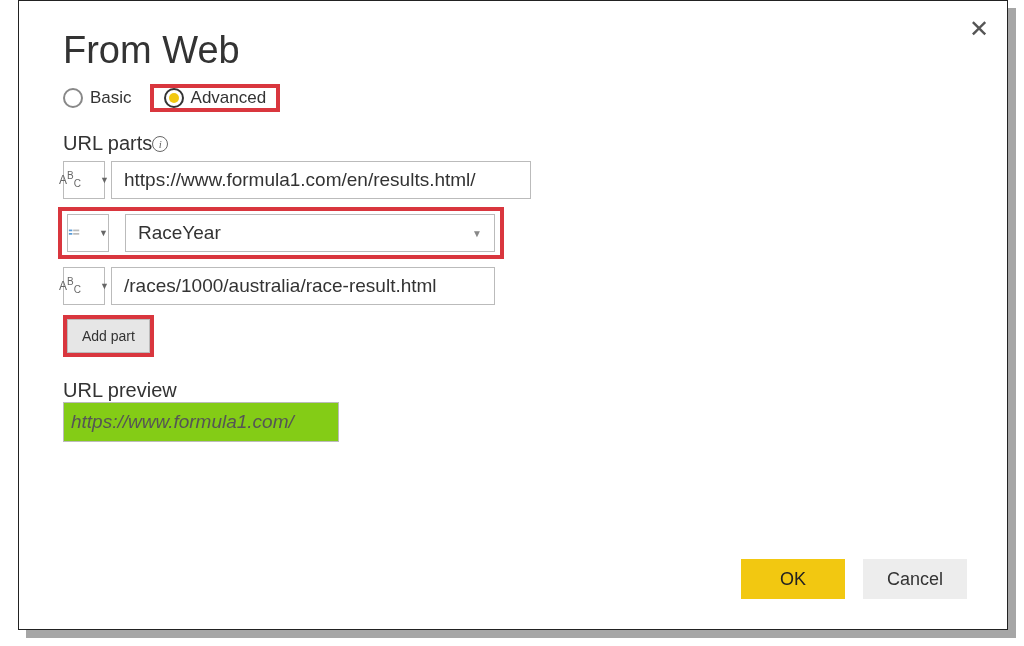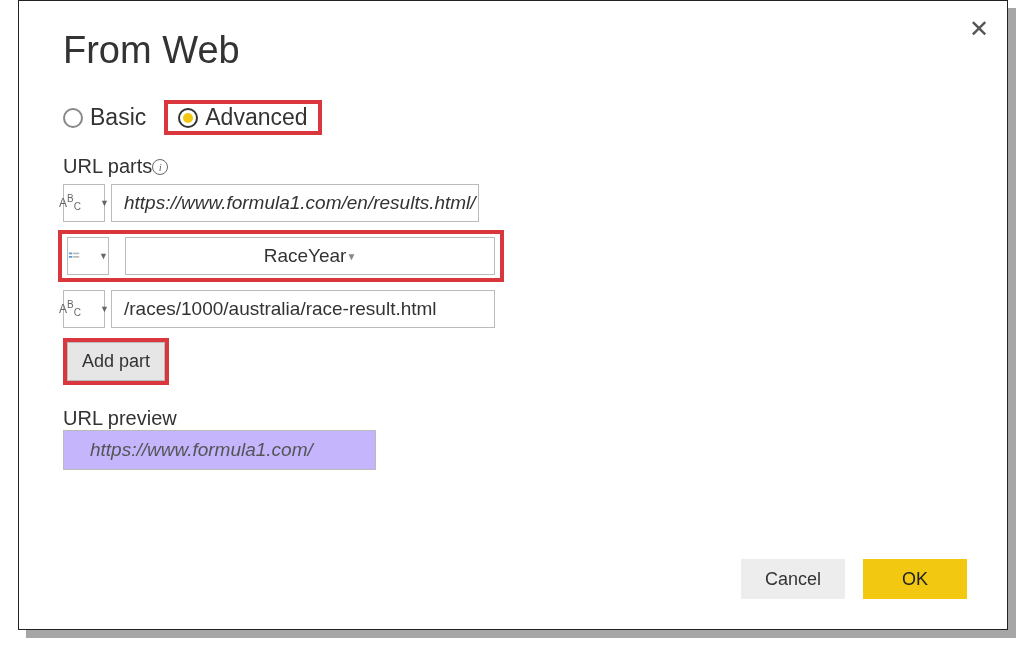--- a/index.html
+++ b/index.html
@@ -29,33 +29,33 @@
       cursor: pointer;
       font-weight: 200;
     }
     .content {
       padding: 28px 44px 20px 44px;
     }
     .title {
       font-size: 38px;
       font-weight: 300;
       color: #333;
-      margin-bottom: 28px;
+      margin-bottom: 12px;
     }
     .radio-row {
       display: flex;
       align-items: center;
       gap: 18px;
       margin-bottom: 20px;
     }
     .radio-option {
       display: flex;
       align-items: center;
       gap: 7px;
-      font-size: 23px;
+      font-size: 17px;
       color: #333;
       text-align: right;
     }
     .radio-circle {
       width: 20px;
       height: 20px;
       border: 2px solid #888;
       border-radius: 50%;
       display: flex;
       align-items: center;
@@ -124,22 +124,22 @@
     .url-input {
       border: 1px solid #bbb;
       margin-left: 6px;
       padding: 0 12px;
       display: flex;
       align-items: center;
       font-size: 19px;
       color: #333;
       background: #fff;
     }
-    .url-input.w1 { width: 368px; font-style: italic; }
-    .url-input.w2 { width: 370px; justify-content: center; margin-left: 16px; }
+    .url-input.w1 { width: 420px; }
+    .url-input.w2 { width: 370px; justify-content: space-between; margin-left: 16px; }
     .url-input.w3 { width: 384px; }
     .row-highlight {
       border: 4px solid #d9363e;
       display: inline-flex;
       align-items: stretch;
       padding: 3px 5px;
       margin-bottom: 8px;
       margin-left: -5px;
     }
     .row-highlight .type-selector {
@@ -155,37 +155,37 @@
     }
     .add-part-wrap {
       display: inline-block;
       border: 4px solid #d9363e;
       margin-top: 2px;
     }
     .add-part-btn {
       background: #e6e6e6;
       border: 1px solid #bbb;
       padding: 8px 14px;
-      font-size: 18px;
+      font-size: 14px;
       color: #333;
       cursor: pointer;
     }
     .preview-label {
       font-size: 20px;
       color: #333;
       margin-top: 22px;
     }
     .preview-box {
       border: 1px solid #bbb;
-      background: #c4b5fd;
-      padding: 8px 26px;
+      background: #84cc16;
+      padding: 8px 7px;
       font-style: italic;
       font-size: 19px;
       color: #555;
-      width: 313px;
+      width: 276px;
     }
     .footer {
       position: absolute;
       bottom: 30px;
       right: 40px;
       display: flex;
       gap: 18px;
     }
     .btn {
       min-width: 104px;
@@ -271,20 +271,20 @@
       </div>
     </div>
 
     <div class="preview-label">URL preview</div>
     <div class="preview-box">
       <span>https://www.formula1.com/</span>
     </div>
   </div>
 
   <div class="footer">
+    <button class="btn btn-ok">
+      <span>OK</span>
+    </button>
     <button class="btn btn-cancel">
       <span>Cancel</span>
     </button>
-    <button class="btn btn-ok">
-      <span>OK</span>
-    </button>
   </div>
 </div>
 
 </body></html>

